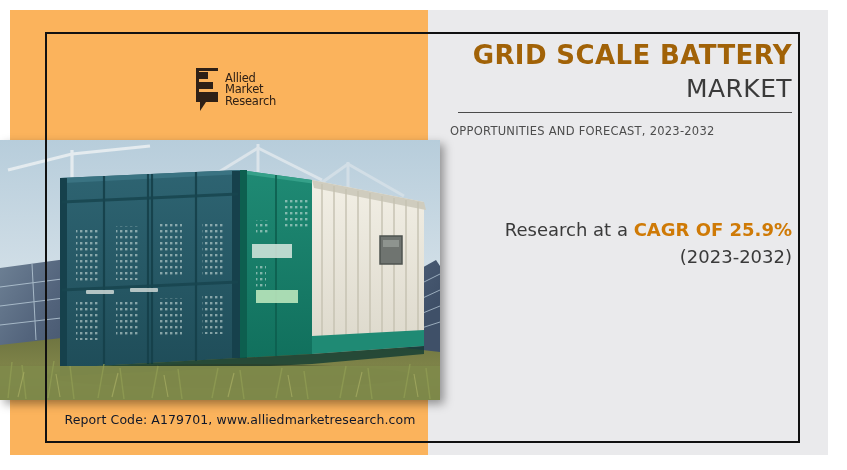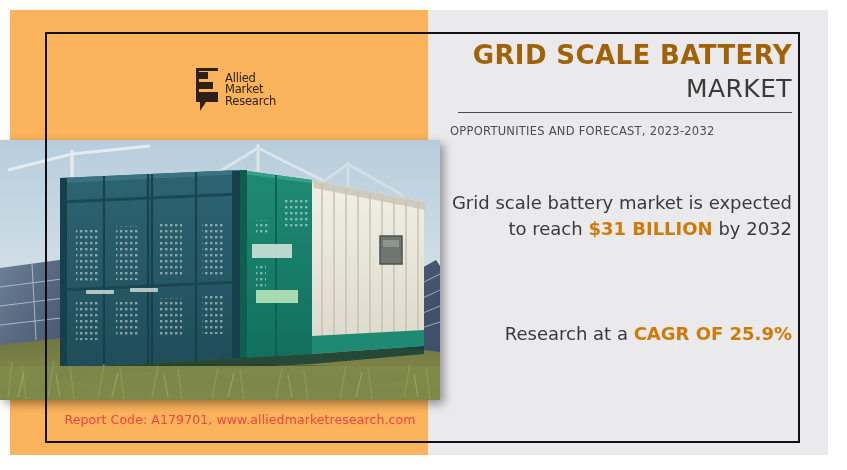--- a/index.html
+++ b/index.html
@@ -86,21 +86,21 @@
   }
   .photo svg{display:block;}
 
   
   .report-code{
     position:absolute;
     left:60px;top:412px;
     width:360px;
     text-align:center;
     font-size:12.5px;
-    color:#ef4444;
+    color:#0f172a;
     letter-spacing:.1px;
   }
 
   
   .right{
     position:absolute;
     left:450px;top:40px;
     width:342px;height:395px;
   }
   .title-line1{
@@ -358,23 +358,21 @@
   </div>
 
   <div class="report-code">Report Code: A179701, www.alliedmarketresearch.com</div>
 
   <div class="right">
     <div class="title-line1">GRID SCALE BATTERY</div>
     <div class="title-line2">MARKET</div>
     <div class="rule"></div>
     <div class="subtitle">OPPORTUNITIES AND FORECAST, 2023-2032</div>
 
-    <div class="stat-block">
-      <span>Grid scale battery market is expected to reach </span><b>$31 BILLION</b><span> by 2032</span>
-    </div>
 
     <div class="cagr-block">
       <span>Research at a </span><b>CAGR OF 25.9%</b>
+      <div>(2023-2032)</div>
     </div>
   </div>
 
   <div class="frame"></div>
 </div>
 
 </body></html>

